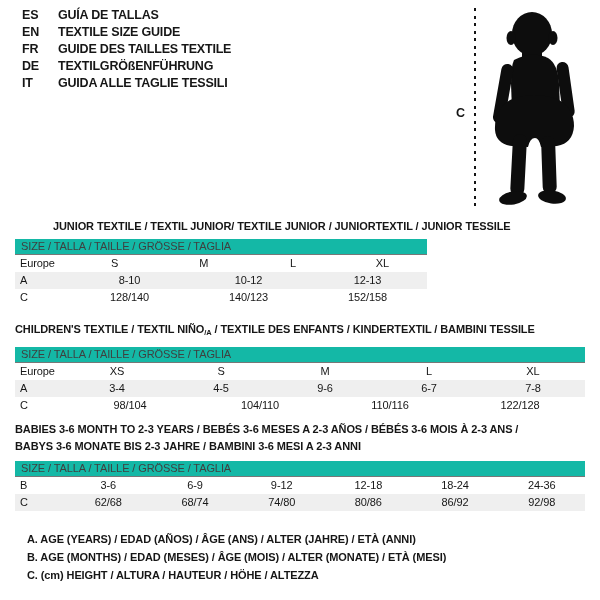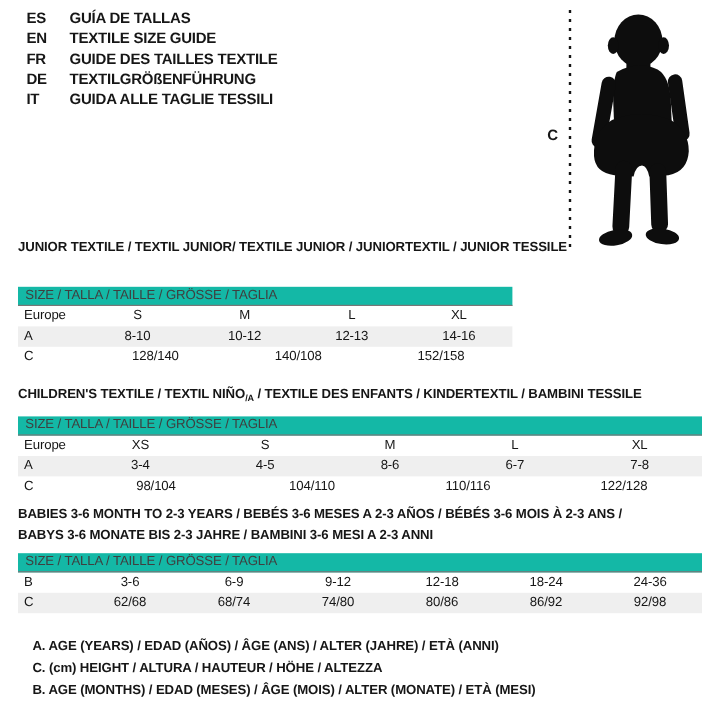--- a/index.html
+++ b/index.html
@@ -15,21 +15,21 @@
   
   .figure{position:absolute;left:448px;top:6px;width:150px;height:212px;}
   .dotted-line{position:absolute;left:26px;top:2px;width:2px;height:200px;
     background:repeating-linear-gradient(to bottom,#141414 0 3px,transparent 3px 7.5px);}
   .c-label{position:absolute;left:8px;top:100px;font-weight:700;font-size:12.5px;}
   .baby-svg{position:absolute;left:34px;top:2px;}
 
   
   .sec-title{position:absolute;left:15px;font-weight:700;font-size:11px;
              letter-spacing:-0.1px;white-space:nowrap;}
-  .t-junior{top:200px;}
+  .t-junior{top:220px;margin-left:38px;}
   .t-children{top:323px;}
   .t-babies{top:421px;line-height:17px;white-space:normal;width:570px;}
   .sub{font-size:7.5px;vertical-align:-2px;}
 
   
   .table{position:absolute;left:15px;}
   .w-junior{width:412px;top:239px;}
   .w-children{width:570px;top:347px;}
   .w-babies{width:570px;top:461px;}
   .size-bar{height:16px;line-height:15px;background:#14b8a6;color:#3f3f3f;
@@ -101,26 +101,25 @@
       <span class="val">S</span>
       <span class="val">M</span>
       <span class="val">L</span>
       <span class="val">XL</span>
     </div>
     <div class="trow alt">
       <span class="lbl junior-lbl">A</span>
       <span class="val">8-10</span>
       <span class="val">10-12</span>
       <span class="val">12-13</span>
-      <span class="val">14-16</span>
     </div>
     <div class="trow">
       <span class="lbl junior-lbl">C</span>
       <span class="val">128/140</span>
-      <span class="val">140/108</span>
+      <span class="val">140/123</span>
       <span class="val">152/158</span>
     </div>
   </div>
 
   <div class="sec-title t-children">
     <span>CHILDREN'S TEXTILE / TEXTIL NIÑO</span><span class="sub">/A</span><span> / TEXTILE DES ENFANTS / KINDERTEXTIL / BAMBINI TESSILE</span>
   </div>
   <div class="table w-children">
     <div class="size-bar">SIZE / TALLA / TAILLE / GRÖSSE / TAGLIA</div>
     <div class="trow">
@@ -128,21 +127,21 @@
       <span class="val">XS</span>
       <span class="val">S</span>
       <span class="val">M</span>
       <span class="val">L</span>
       <span class="val">XL</span>
     </div>
     <div class="trow alt">
       <span class="lbl wide-lbl">A</span>
       <span class="val">3-4</span>
       <span class="val">4-5</span>
-      <span class="val">8-6</span>
+      <span class="val">9-6</span>
       <span class="val">6-7</span>
       <span class="val">7-8</span>
     </div>
     <div class="trow">
       <span class="lbl wide-lbl">C</span>
       <span class="val">98/104</span>
       <span class="val">104/110</span>
       <span class="val">110/116</span>
       <span class="val">122/128</span>
     </div>
@@ -169,17 +168,17 @@
       <span class="val">68/74</span>
       <span class="val">74/80</span>
       <span class="val">80/86</span>
       <span class="val">86/92</span>
       <span class="val">92/98</span>
     </div>
   </div>
 
   <div class="notes">
     <div>A. AGE (YEARS) / EDAD (AÑOS) / ÂGE (ANS) / ALTER (JAHRE) / ETÀ (ANNI)</div>
+    <div>B. AGE (MONTHS) / EDAD (MESES) / ÂGE (MOIS) / ALTER (MONATE) / ETÀ (MESI)</div>
     <div>C. (cm) HEIGHT / ALTURA / HAUTEUR / HÖHE / ALTEZZA</div>
-    <div>B. AGE (MONTHS) / EDAD (MESES) / ÂGE (MOIS) / ALTER (MONATE) / ETÀ (MESI)</div>
   </div>
 
 </div>
 
 </body></html>

